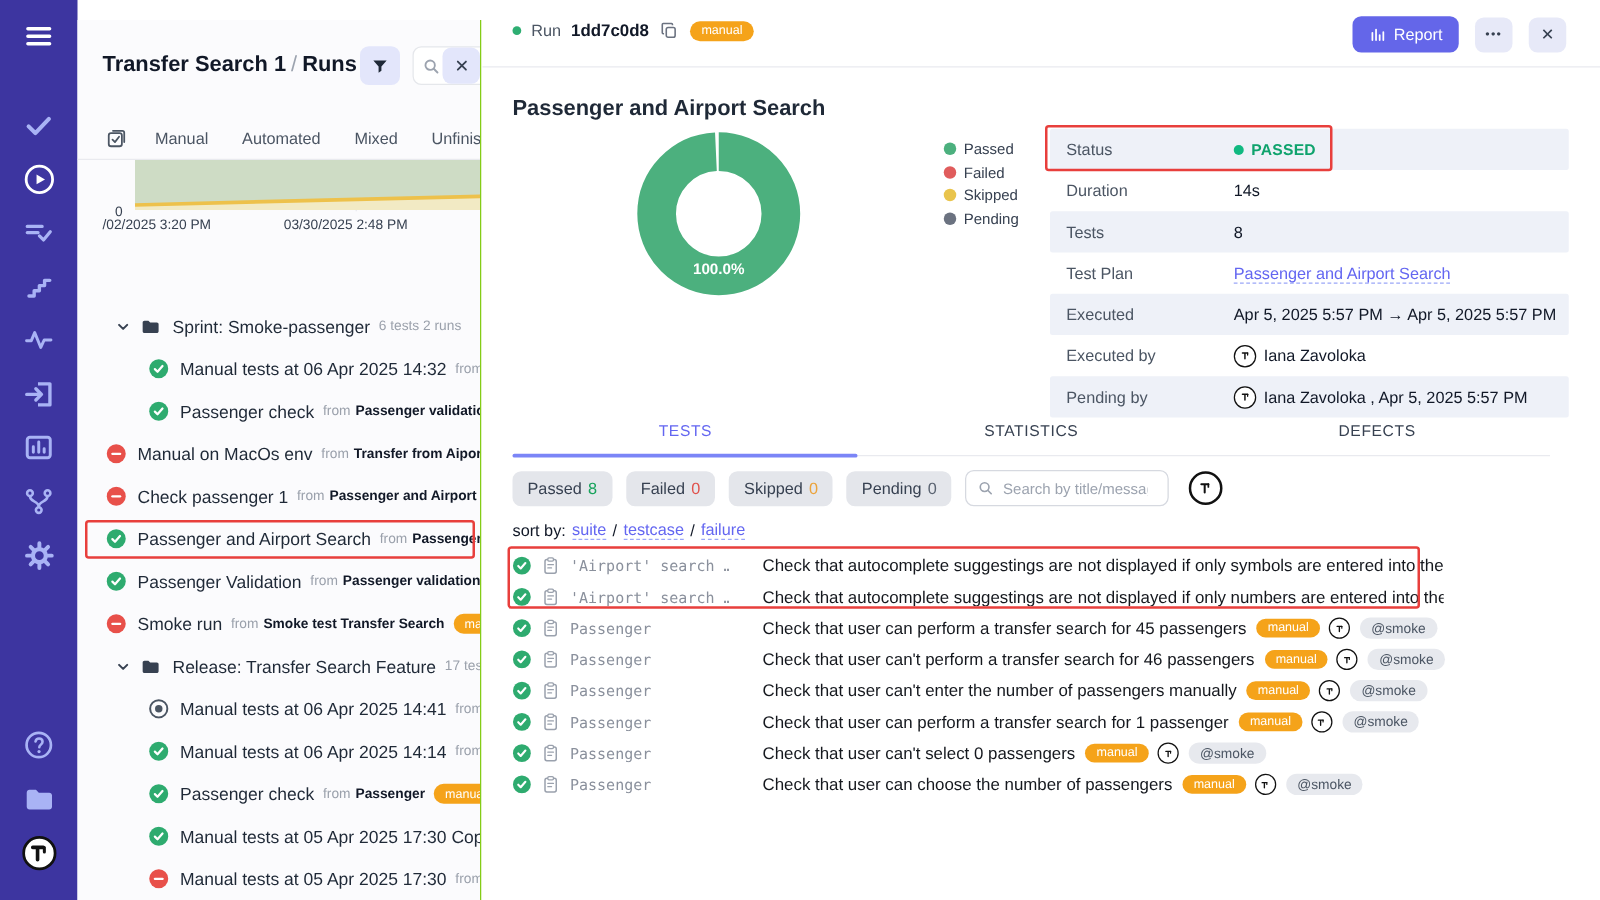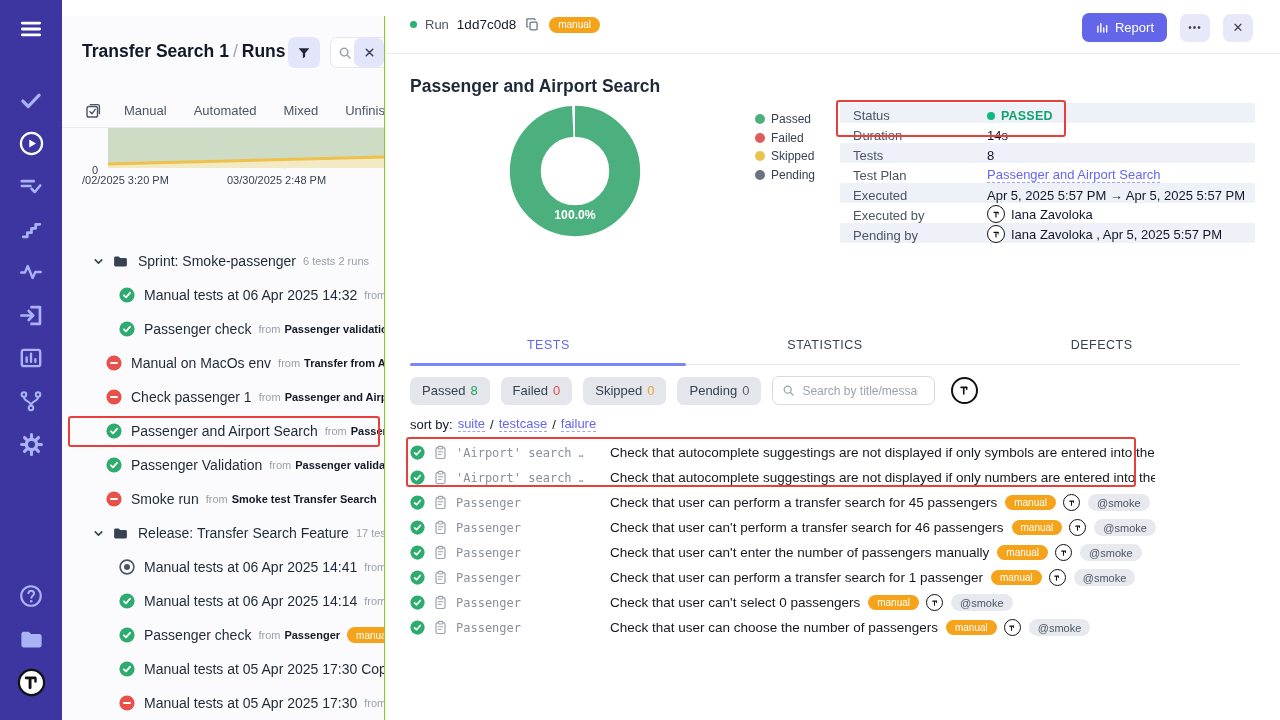--- a/index.html
+++ b/index.html
@@ -31,56 +31,56 @@
   .lp-tabs .sel-icon{margin-left:22px;margin-right:22px;cursor:pointer}
   .lp-tab{font-size:13px;color:#4b5563;margin-right:27px;cursor:pointer}
   .lp-chart{position:absolute;left:0;top:112px}
   .lp-y0{position:absolute;left:30px;top:148px;font-size:11px;color:#374151}
   .lp-xtick1{position:absolute;left:20px;top:158px;font-size:11px;color:#374151}
   .lp-xtick2{position:absolute;left:165px;top:158px;font-size:11px;color:#374151}
 
   .lp-tree{position:absolute;left:0;top:228px;width:100%}
   .trow{height:34px;display:flex;align-items:center;white-space:nowrap;cursor:pointer}
   .trow.folder{padding-left:30px}
-  .trow.root{padding-left:44px}
+  .trow.root{padding-left:23px}
   .trow.child{padding-left:57px}
   .trow .chev{margin-right:7px;display:flex}
   .trow .ficon{margin-right:9px;display:flex}
   .trow .sicon{margin-right:9px;display:flex}
   .trow .lbl{font-size:14px;color:#1f2937;margin-right:7px}
   .trow .meta{font-size:11px;color:#9aa0ab}
   .trow .from{font-size:11px;color:#9aa0ab;margin-right:4px}
   .trow .fname{font-size:11px;font-weight:bold;color:#111827;margin-right:7px}
   .badge-manual{background:#f5a31a;color:#fff;font-size:10px;padding:2.5px 9px;border-radius:999px;margin-right:6px}
 
   .annot{position:absolute;border:2.5px solid #e83f3c;border-radius:3px;pointer-events:none;z-index:9}
   .annot-tree{left:6px;top:400px;width:312px;height:31px}
 
   
   .main{position:absolute;left:386px;top:0;width:894px;height:720px;background:#fff}
   .topbar{position:absolute;left:0;top:0;width:100%;height:54px;border-bottom:1px solid #e9eaef}
   .run-info{position:absolute;left:24px;top:16px;display:flex;align-items:center;gap:8px}
   .run-dot{width:7px;height:7px;border-radius:50%;background:#2eae72}
   .run-word{font-size:13px;color:#4b5563}
-  .run-id{font-size:13.5px;font-weight:normal;color:#111827}
+  .run-id{font-size:13.5px;font-weight:bold;color:#111827}
   .top-actions{position:absolute;right:27px;top:13px;display:flex;align-items:center;gap:13px}
   .btn-report{display:flex;align-items:center;gap:6px;background:#6466e9;color:#fff;font-size:13px;
               padding:7px 13px;border-radius:7px;border:none;cursor:pointer}
   .btn-sq{width:30px;height:28px;background:#e7e9f8;border-radius:7px;display:flex;align-items:center;
           justify-content:center;color:#374151;font-size:13px;cursor:pointer;border:none}
   .page-title{position:absolute;left:24px;top:64px;font-size:17.5px;font-weight:bold;color:#1f2937}
 
   .donut-wrap{position:absolute;left:114px;top:96px}
   .legend{position:absolute;left:369px;top:112px}
   .legend-item{display:flex;align-items:center;gap:6px;margin-bottom:4.5px}
   .legend-dot{width:10px;height:10px;border-radius:50%}
   .legend-label{font-size:12px;color:#374151}
 
   .info-table{position:absolute;left:454px;top:103px;width:415px}
-  .info-row{height:20px;display:flex;align-items:flex-end;border-radius:2px}
+  .info-row{height:33px;display:flex;align-items:center;border-radius:2px}
   .info-row:nth-child(odd){background:#eef1f8}
   .info-label{width:147px;padding-left:13px;font-size:13px;color:#4b5563}
   .info-value{font-size:13px;color:#111827;display:flex;align-items:center;gap:6px}
   .status-dot{width:8px;height:8px;border-radius:50%;background:#10b981}
   .status-text{color:#0fa36d;font-weight:bold;font-size:12.5px;letter-spacing:.2px}
   .plan-link{color:#6366f1;border-bottom:1px dashed #9aa6f8;cursor:pointer}
   .mini-avatar{width:18px;height:18px;border-radius:50%;border:1.6px solid #111;background:#fff;
                display:flex;align-items:center;justify-content:center;flex:0 0 auto}
   .annot-status{left:450px;top:100px;width:230px;height:37px}
 

